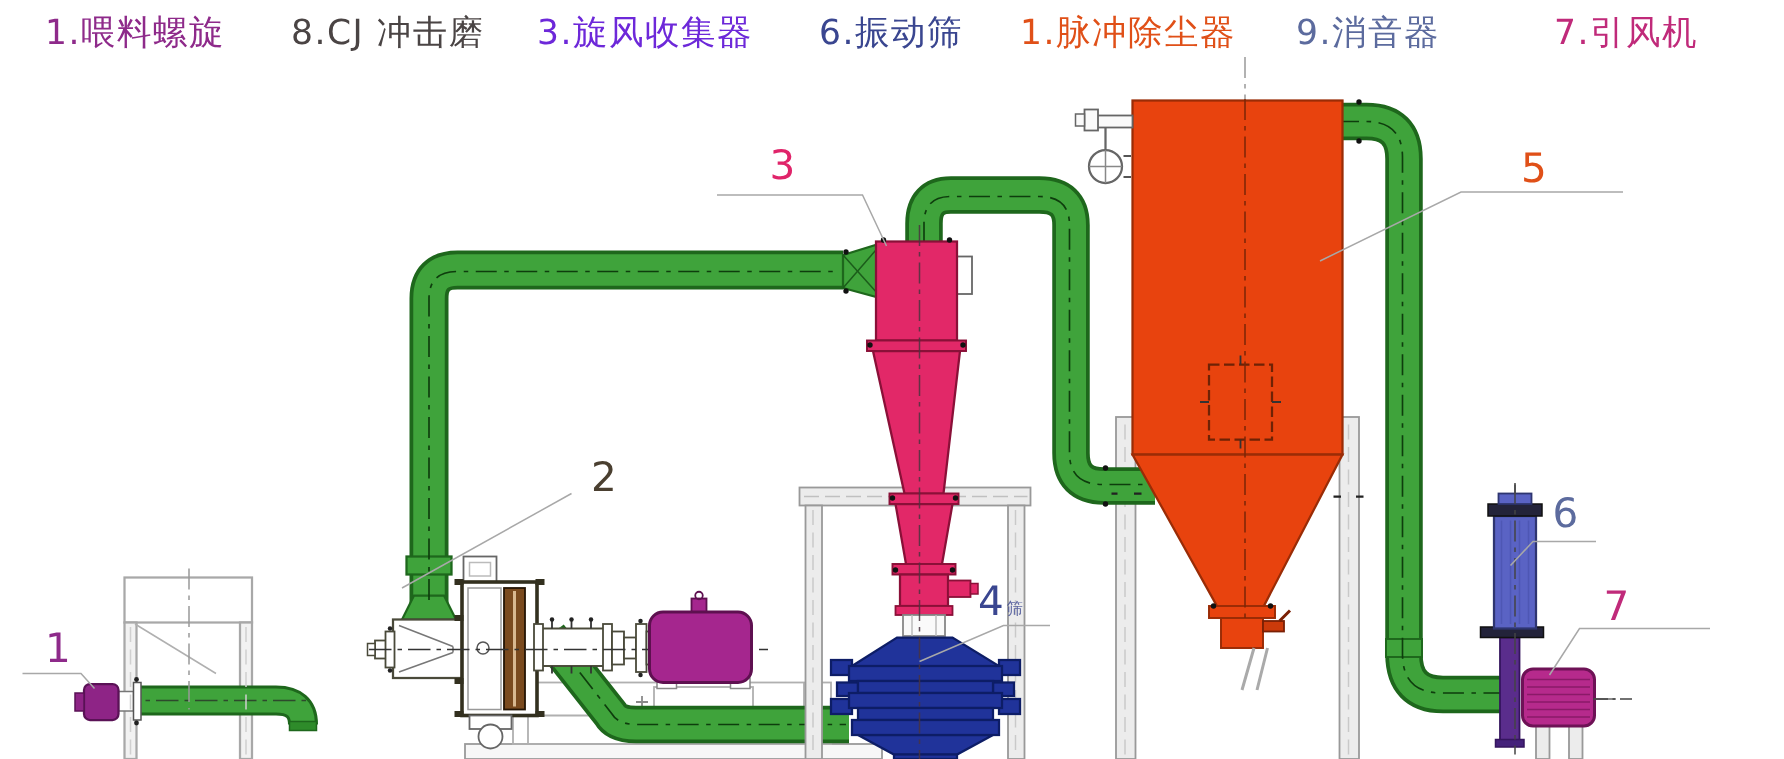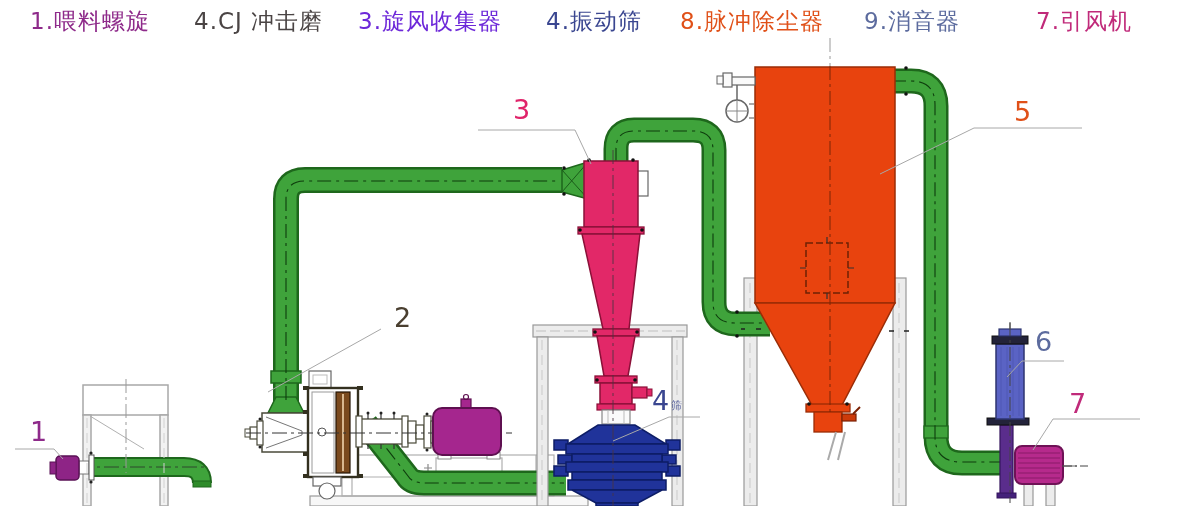--- a/index.html
+++ b/index.html
@@ -10,24 +10,24 @@
   svg text.callout{font-family:"DejaVu Sans","Liberation Sans",sans-serif;font-size:27px;}
   svg text.callout-small{font-family:"DejaVu Sans","Liberation Sans",sans-serif;font-size:11px;}
 </style>
 </head>
 <body>
 
 <div id="canvas">
 
   <div>
     <span class="legend-item" style="left: 30px; color: rgb(142, 42, 138);">1.喂料螺旋</span>
-    <span class="legend-item" style="left: 194px; color: rgb(74, 68, 68);">4.CJ 冲击磨</span>
+    <span class="legend-item" style="left: 194px; color: rgb(74, 68, 68);">8.CJ 冲击磨</span>
     <span class="legend-item" style="left: 358px; color: #6d28d9;">3.旋风收集器</span>
-    <span class="legend-item" style="left: 546px; color: rgb(58, 70, 144);">4.振动筛</span>
-    <span class="legend-item" style="left: 680px; color: rgb(224, 80, 24);">8.脉冲除尘器</span>
+    <span class="legend-item" style="left: 546px; color: rgb(58, 70, 144);">6.振动筛</span>
+    <span class="legend-item" style="left: 680px; color: rgb(224, 80, 24);">1.脉冲除尘器</span>
     <span class="legend-item" style="left: 864px; color: rgb(92, 107, 158);">9.消音器</span>
     <span class="legend-item" style="left: 1036px; color: rgb(192, 42, 122);">7.引风机</span>
   </div>
 
   <svg class="diagram-svg" width="1189" height="506" viewBox="0 0 1189 506">
 
     <g fill="#ffffff" stroke="#a8a8a8" stroke-width="1.5">
       <rect x="83" y="385" width="85" height="30"></rect>
       <rect x="83" y="415" width="8" height="91" fill="#f2f2f2"></rect>
       <rect x="160" y="415" width="8" height="91" fill="#f2f2f2"></rect>

